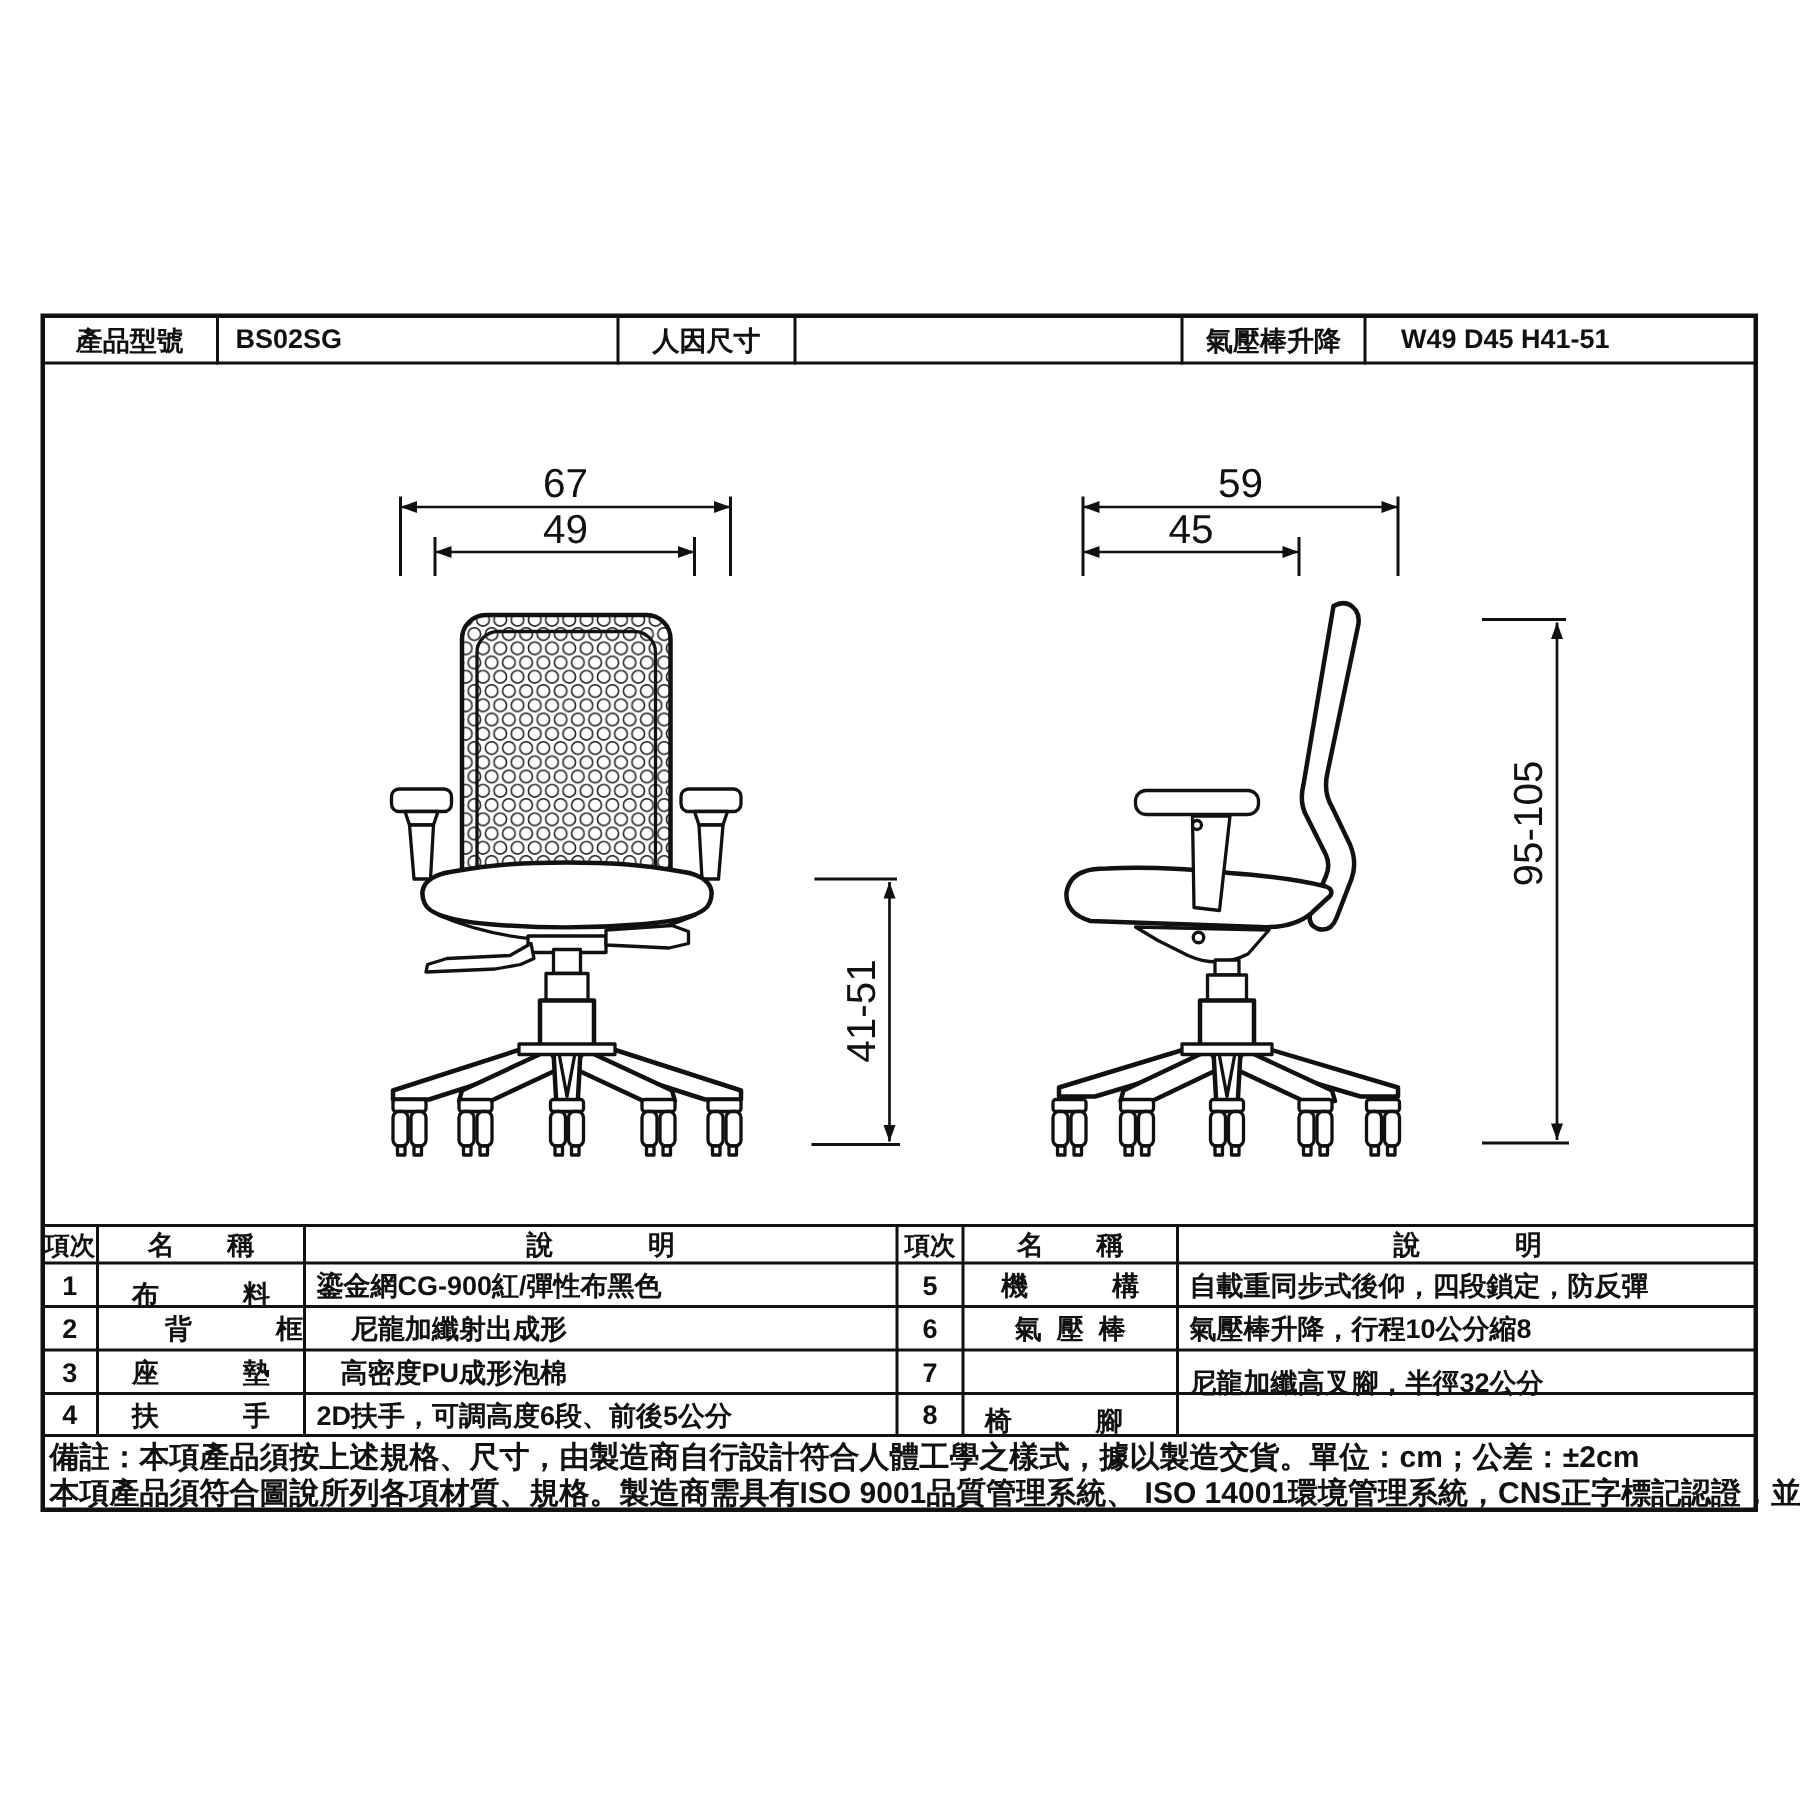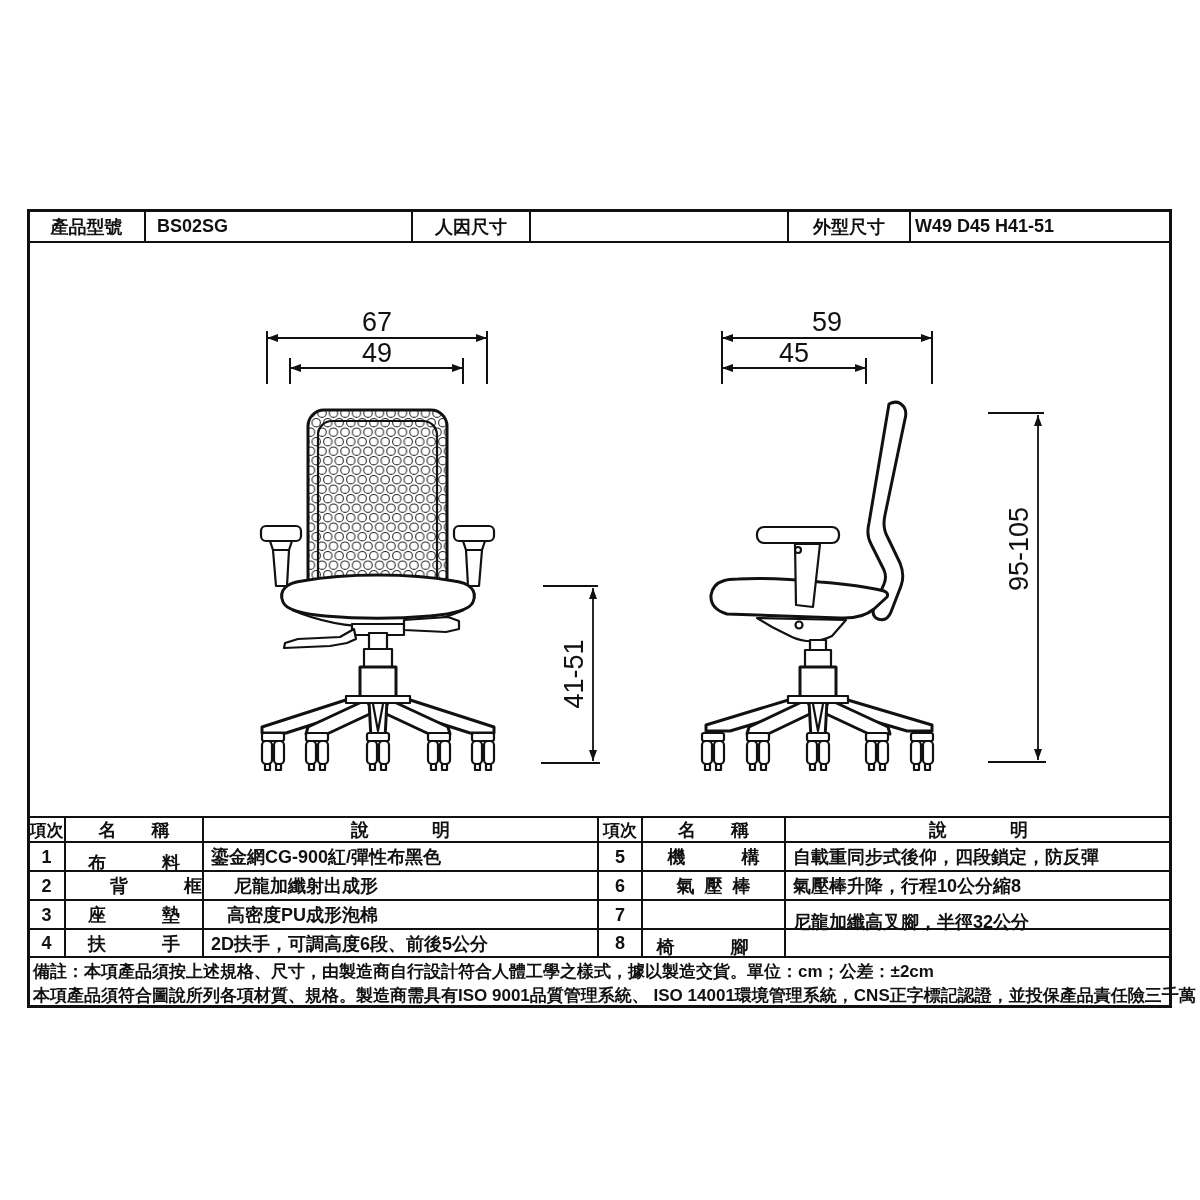--- a/index.html
+++ b/index.html
@@ -10,21 +10,21 @@
   .hl{position:absolute;height:2px;background:#111;}
   .vl{position:absolute;width:2px;background:#111;}
   .cell{position:absolute;box-sizing:border-box;display:flex;align-items:center;
         justify-content:center;font-size:18px;font-weight:700;white-space:nowrap;}
   .cell.left{justify-content:flex-start;}
   .sp-head-name{letter-spacing:35px;margin-right:-35px;}
   .sp-head-desc{letter-spacing:63px;margin-right:-63px;}
   .sp-wide{letter-spacing:56px;margin-right:-56px;}
   .sp-3{letter-spacing:10px;margin-right:-10px;}
   .notes-line{position:absolute;left:33px;width:1130px;height:24px;line-height:24px;
-              font-size:17px;font-weight:700;white-space:nowrap;}
+              font-size:20px;font-weight:700;white-space:nowrap;}
   .num{font-weight:700;}
   svg{position:absolute;left:0;top:0;pointer-events:none;}
   svg .ln{stroke:#111;stroke-width:1.8;fill:none;}
   svg .tick{stroke:#111;stroke-width:2;fill:none;}
   svg .shape{stroke:#111;stroke-width:3;fill:#fff;stroke-linejoin:round;}
   svg .shape2{stroke:#111;stroke-width:2.2;fill:#fff;stroke-linejoin:round;}
   svg .wire{stroke:#111;stroke-width:2.2;fill:none;stroke-linejoin:round;}
   svg .arr{fill:#111;stroke:none;}
   svg text.dim{font-family:"Liberation Sans",sans-serif;font-size:27px;fill:#111;
                text-anchor:middle;}
@@ -32,22 +32,22 @@
 </head>
 <body>
 
 <div class="sheet">
 
   <div class="abs frame"></div>
 
   <div class="cell" style="left:28px;top:210px;width:117px;height:33px;">產品型號</div>
   <div class="cell left" style="left:145px;top:210px;width:267px;height:33px;padding-left:12px;">BS02SG</div>
   <div class="cell" style="left:412px;top:210px;width:118px;height:33px;">人因尺寸</div>
-  <div class="cell" style="left:788px;top:210px;width:122px;height:33px;">外型尺寸</div>
-  <div class="cell left" style="left:910px;top:210px;width:262px;height:33px;padding-left:5px;">W49 D45 H41-51</div>
+  <div class="cell" style="left:788px;top:210px;width:122px;height:33px;">氣壓棒升降</div>
+  <div class="cell left" style="left:910px;top:210px;width:262px;height:33px;padding-left:24px;">W49 D45 H41-51</div>
 
   <div class="hl" style="left:28px;top:241px;width:1144px;"></div>
   <div class="vl" style="left:144px;top:210px;height:33px;"></div>
   <div class="vl" style="left:411px;top:210px;height:33px;"></div>
   <div class="vl" style="left:529px;top:210px;height:33px;"></div>
   <div class="vl" style="left:787px;top:210px;height:33px;"></div>
   <div class="vl" style="left:909px;top:210px;height:33px;"></div>
 
   <svg width="1200" height="1200" viewBox="0 0 1200 1200">
     <defs>

